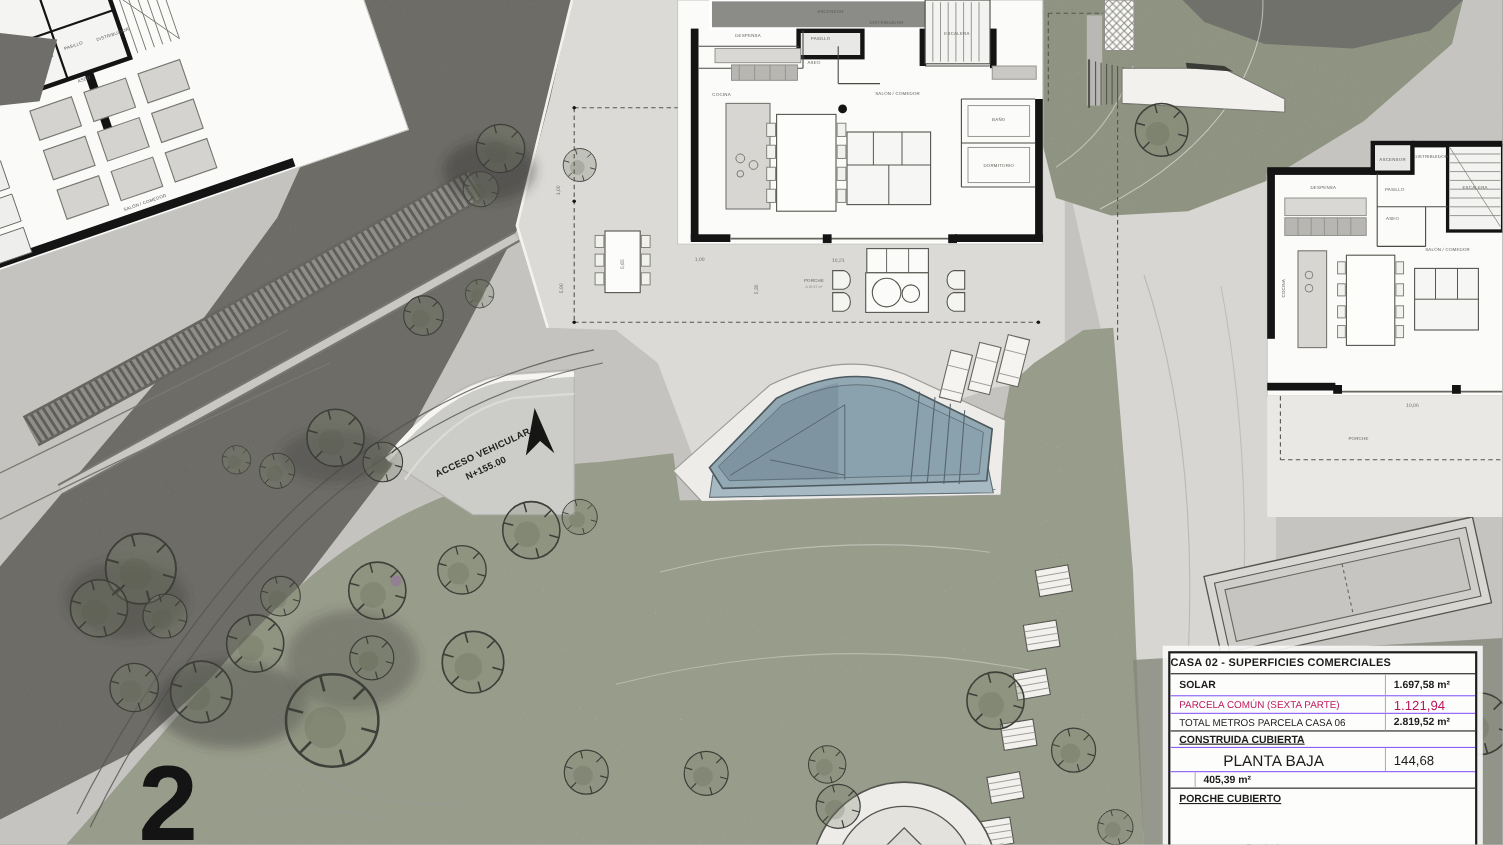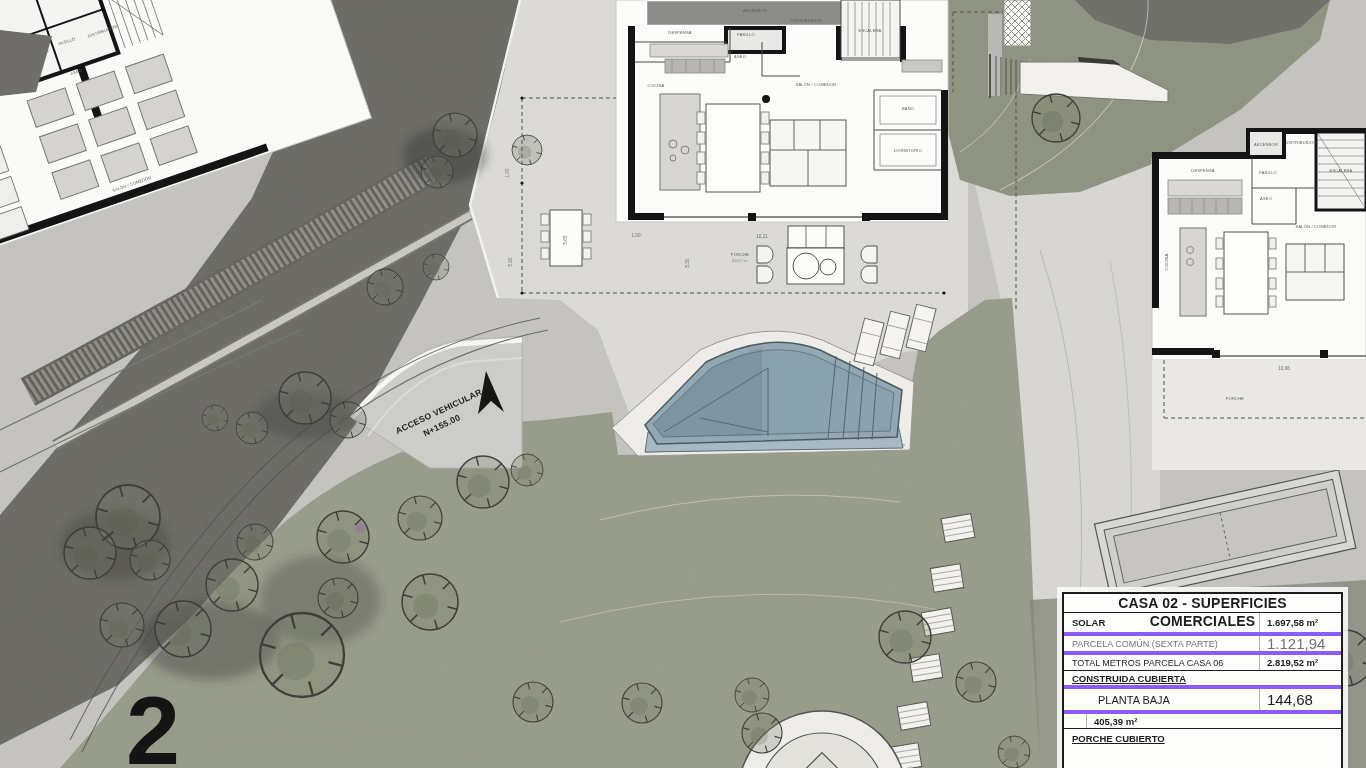--- a/index.html
+++ b/index.html
@@ -8,33 +8,33 @@
   .stage svg{position:absolute;left:0;top:0;}
   svg text{font-family:"Liberation Sans",sans-serif;}
   .rl{font-size:4px;fill:#5d5c57;letter-spacing:.2px;text-anchor:middle;}
   .rla{font-size:3.2px;fill:#8a8984;text-anchor:middle;}
   .dim{font-size:4.6px;fill:#6f6e69;text-anchor:middle;}
   .access-t{font-size:8.6px;font-weight:bold;fill:#1f1f1d;text-anchor:middle;letter-spacing:.3px;}
   .sheetnum{font-size:97px;font-weight:bold;fill:#141414;}
   
   .surf-table{position:absolute;left:1062px;top:592px;width:277px;height:176px;background:#fdfdfc;
       border:2px solid #1c1c1c;box-shadow:0 0 0 5px rgba(250,250,248,.9);color:#1c1c1c;overflow:hidden;}
-  .tt{height:18px;line-height:18px;text-align:center;font-weight:bold;font-size:14px;
+  .tt{height:18px;line-height:18px;font-weight:bold;font-size:10px;
       border-bottom:1.5px solid #1c1c1c;letter-spacing:.2px;}
-  .srow{display:flex;align-items:center;border-bottom:4px solid #8b5cf6;}
+  .srow{display:flex;align-items:center;border-bottom:1px solid #8b5cf6;}
   .lbl{padding-left:8px;font-size:9px;white-space:nowrap;}
-  .val{margin-left:auto;width:74px;font-size:15px;border-left:1px solid #b0b0ac;padding-left:7px;
+  .val{margin-left:auto;width:74px;font-size:12px;border-left:1px solid #b0b0ac;padding-left:7px;
        align-self:stretch;display:flex;align-items:center;white-space:nowrap;}
   .val.noline{border-left:none;}
   .r-bold .lbl,.r-bold .val{font-weight:bold;font-size:9.5px;}
-  .r-muted{color:#737373;}
+  .r-muted{color:#be185d;}
   .r-total{border-bottom:1.5px solid #1c1c1c;}
   .r-total .val{font-weight:bold;font-size:9.5px;text-align:center;}
   .r-section .lbl{font-weight:bold;font-size:9.5px;text-decoration:underline;}
-  .r-indent .lbl{padding-left:34px;font-size:11px;}
+  .r-indent .lbl{padding-left:48px;font-size:14px;}
   .r-subtotal{border-bottom:1.5px solid #1c1c1c;}
   .r-subtotal .val{font-weight:bold;font-size:9.5px;margin-left:14px;}
 </style>
 </head>
 <body>
 
 <div class="stage">
 
 <svg width="1366" height="768" viewBox="0 0 1366 768">
   <defs>

